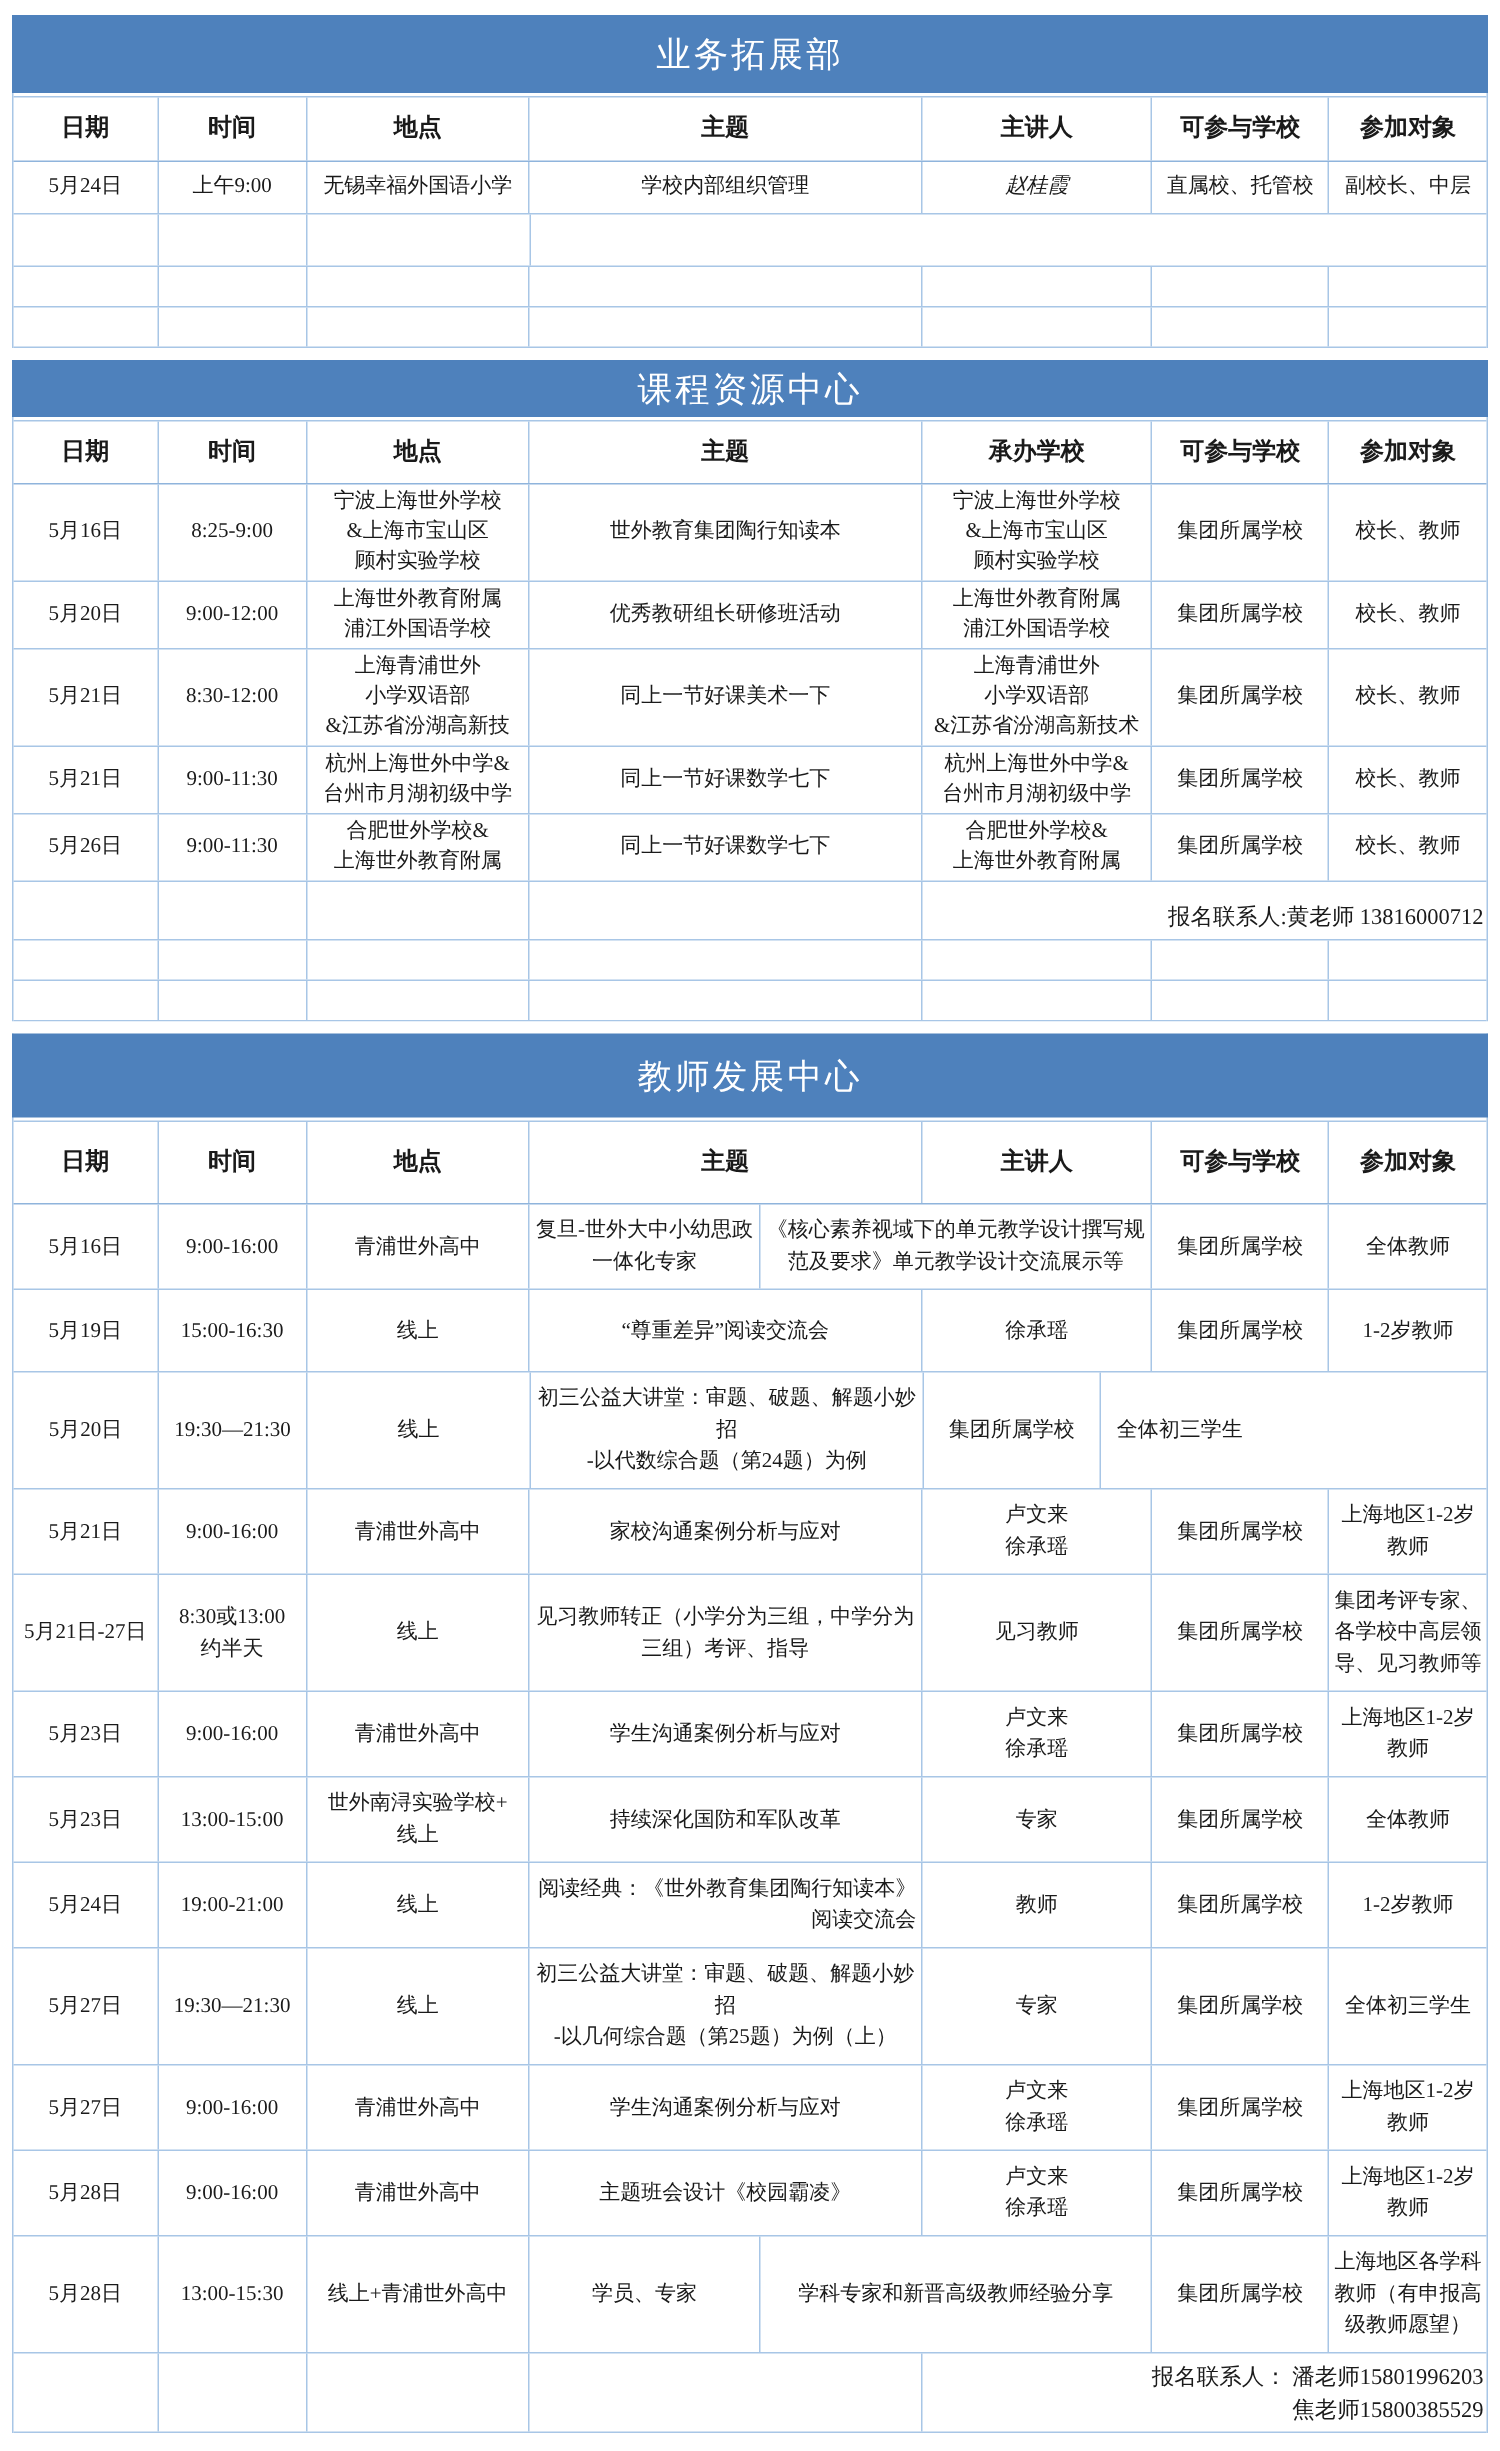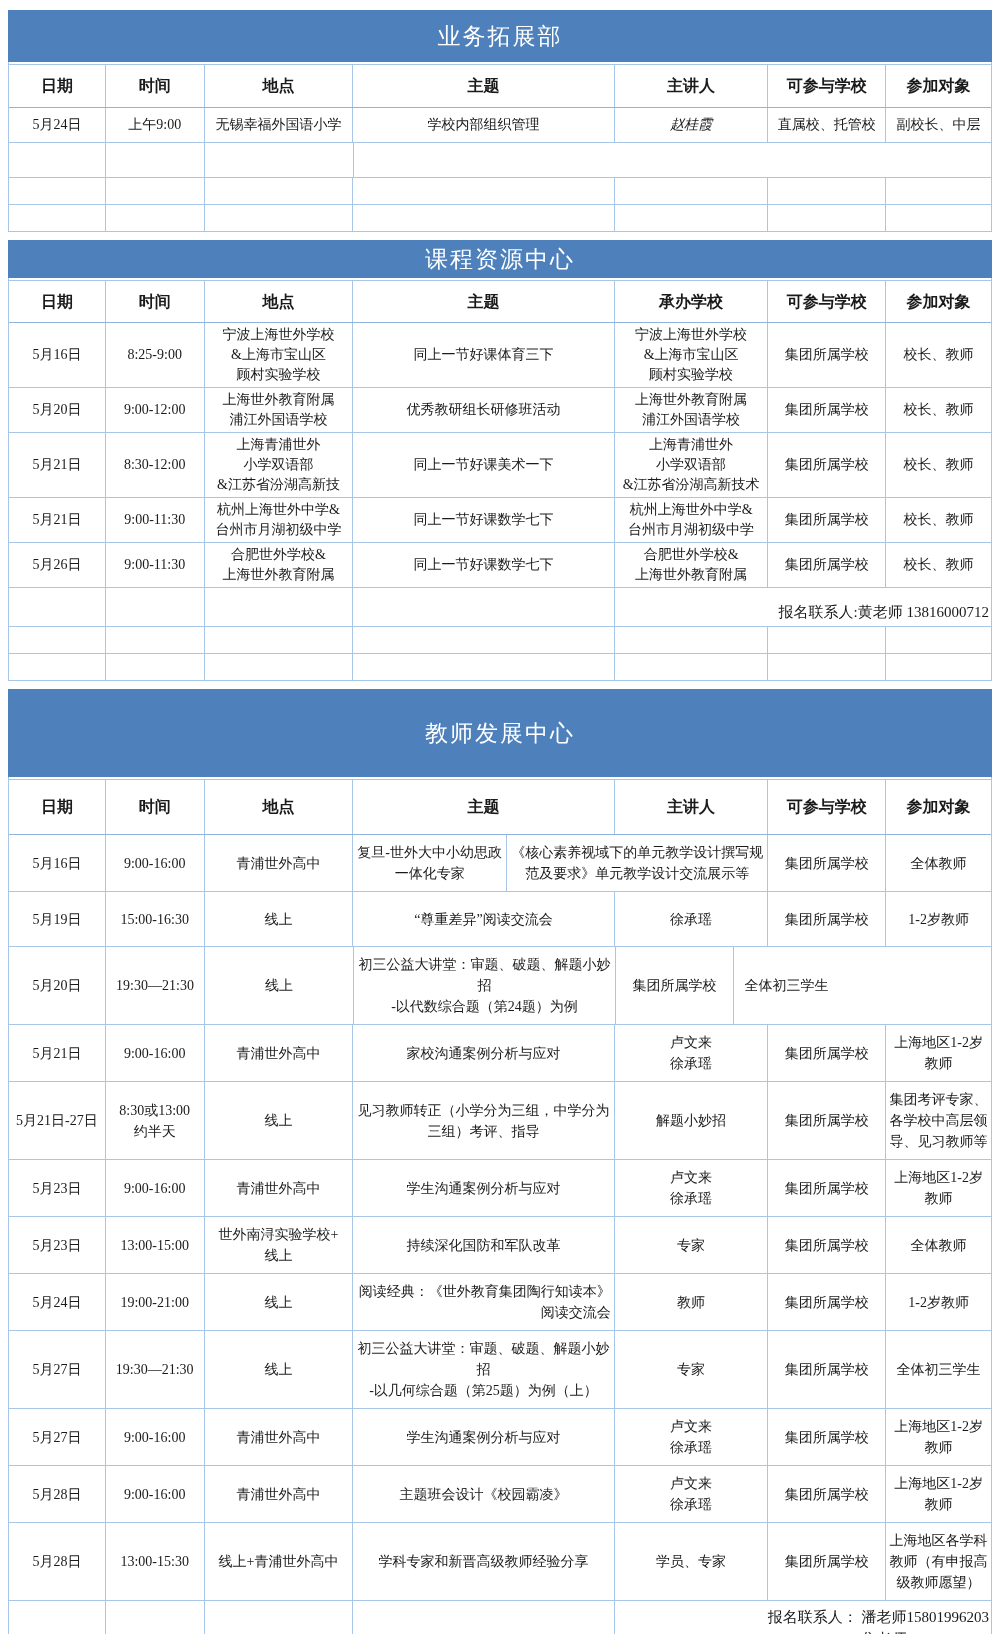--- a/index.html
+++ b/index.html
@@ -24,21 +24,21 @@
     display: flex;
     align-items: center;
     justify-content: center;
     font-family: "Liberation Sans", sans-serif;
     font-size: 23px;
     letter-spacing: 2px;
     margin: 0 -1px 2px -1px;
   }
   .sec-0 .sec-title { height: 52px; }
   .sec-1 .sec-title { height: 38px; }
-  .sec-2 .sec-title { height: 88px; }
+  .sec-2 .sec-title { height: 56px; }
 
   .row {
     display: flex;
     border-bottom: 1px solid var(--grid, #a8c6e6);
   }
   .cell {
     box-sizing: border-box;
     border-right: 1px solid var(--grid, #a8c6e6);
     display: flex;
     align-items: center;
@@ -148,21 +148,21 @@
         <div class="cell hcell" style="width: 154px;">承办学校</div>
         <div class="cell hcell" style="width: 118px;">可参与学校</div>
         <div class="cell hcell" style="width: 105px;">参加对象</div>
       </div>
       <div class="row data-row">
         <div class="cell" style="width: 97px;">5月16日</div>
         <div class="cell" style="width: 99px;">8:25-9:00</div>
         <div class="cell" style="width: 149px;">宁波上海世外学校
 &amp;上海市宝山区
 顾村实验学校</div>
-        <div class="cell" style="width: 262px;">同上一节好课体育三下</div>
+        <div class="cell" style="width: 262px;">世外教育集团陶行知读本</div>
         <div class="cell" style="width: 154px;">宁波上海世外学校
 &amp;上海市宝山区
 顾村实验学校</div>
         <div class="cell" style="width: 118px;">集团所属学校</div>
         <div class="cell" style="width: 105px;">校长、教师</div>
       </div>
       <div class="row data-row">
         <div class="cell" style="width: 97px;">5月20日</div>
         <div class="cell" style="width: 99px;">9:00-12:00</div>
         <div class="cell" style="width: 149px;">上海世外教育附属
@@ -282,21 +282,21 @@
 徐承瑶</div>
         <div class="cell" style="width: 118px;">集团所属学校</div>
         <div class="cell" style="width: 105px;">上海地区1-2岁教师</div>
       </div>
       <div class="row data-row">
         <div class="cell" style="width: 97px;">5月21日-27日</div>
         <div class="cell" style="width: 99px;">8:30或13:00
 约半天</div>
         <div class="cell" style="width: 149px;">线上</div>
         <div class="cell" style="width: 262px;">见习教师转正（小学分为三组，中学分为三组）考评、指导</div>
-        <div class="cell" style="width: 154px;">解题小妙招</div>
+        <div class="cell" style="width: 154px;">见习教师</div>
         <div class="cell" style="width: 118px;">集团所属学校</div>
         <div class="cell" style="width: 105px;">集团考评专家、各学校中高层领导、见习教师等</div>
       </div>
       <div class="row data-row">
         <div class="cell" style="width: 97px;">5月23日</div>
         <div class="cell" style="width: 99px;">9:00-16:00</div>
         <div class="cell" style="width: 149px;">青浦世外高中</div>
         <div class="cell" style="width: 262px;">学生沟通案例分析与应对</div>
         <div class="cell" style="width: 154px;">卢文来
 徐承瑶</div>
@@ -349,22 +349,22 @@
         <div class="cell" style="width: 262px;">主题班会设计《校园霸凌》</div>
         <div class="cell" style="width: 154px;">卢文来
 徐承瑶</div>
         <div class="cell" style="width: 118px;">集团所属学校</div>
         <div class="cell" style="width: 105px;">上海地区1-2岁教师</div>
       </div>
       <div class="row data-row">
         <div class="cell" style="width: 97px;">5月28日</div>
         <div class="cell" style="width: 99px;">13:00-15:30</div>
         <div class="cell" style="width: 149px;">线上+青浦世外高中</div>
+        <div class="cell" style="width: 154px;">学员、专家</div>
         <div class="cell" style="width: 262px;">学科专家和新晋高级教师经验分享</div>
-        <div class="cell" style="width: 154px;">学员、专家</div>
         <div class="cell" style="width: 118px;">集团所属学校</div>
         <div class="cell" style="width: 105px;">上海地区各学科教师（有申报高级教师愿望）</div>
       </div>
       <div class="row contact-row">
         <div class="cell empty" style="width: 97px;"></div>
         <div class="cell empty" style="width: 99px;"></div>
         <div class="cell empty" style="width: 149px;"></div>
         <div class="cell empty" style="width: 262px;"></div>
         <div class="cell contact-cell" style="width: 377px;"><div class="contact-line">报名联系人： 潘老师15801996203</div><div class="contact-line">焦老师15800385529</div></div>
       </div>

